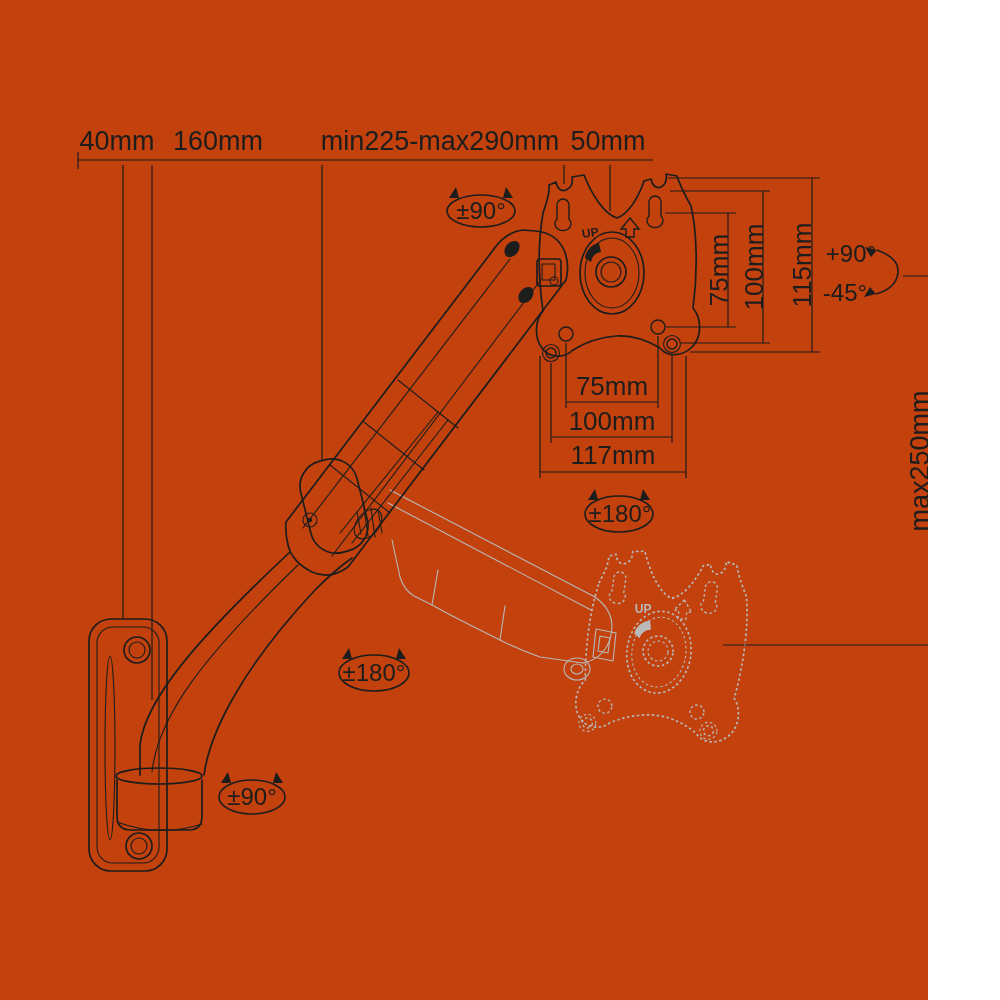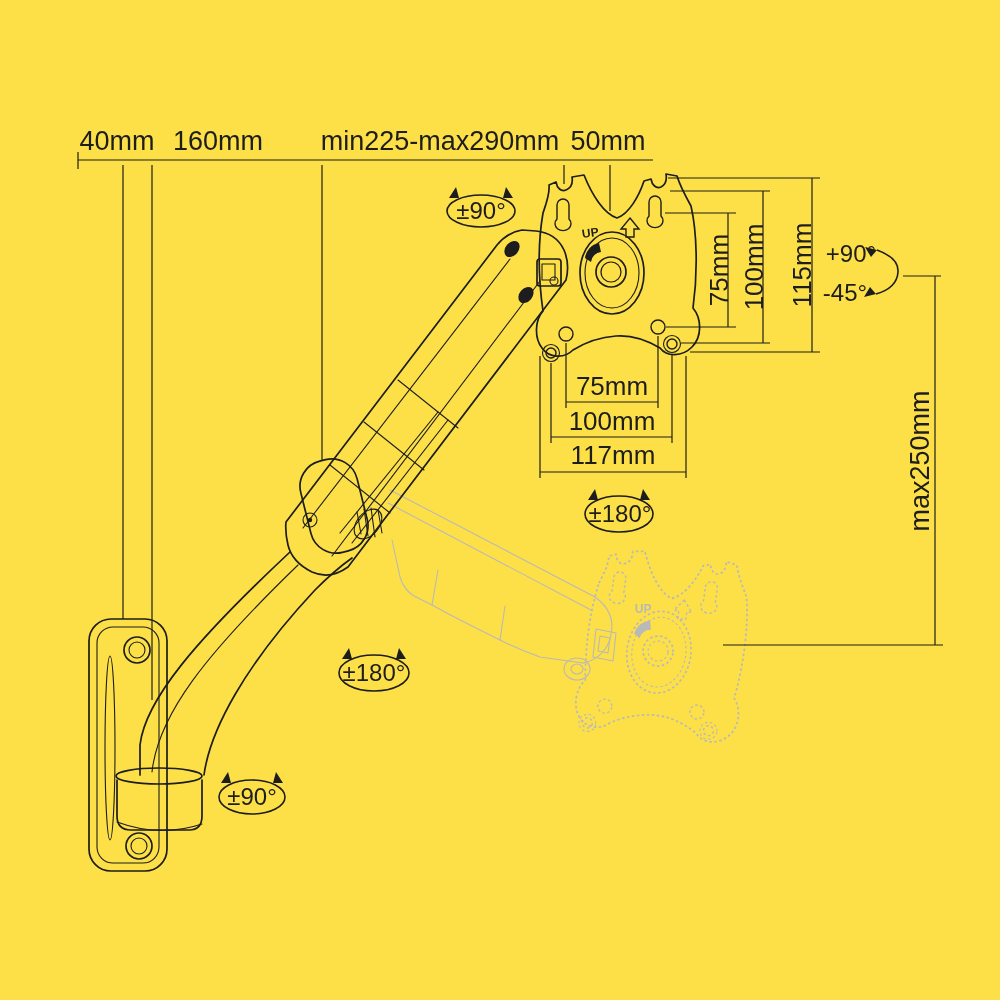--- a/index.html
+++ b/index.html
@@ -1,16 +1,16 @@
 <!DOCTYPE html>
 <html><head>
 <meta charset="utf-8">
 <style>
   html,body{margin:0;padding:0;background:#ffffff;}
-  .page{width:1000px;height:1000px;position:relative;background:#fde047;overflow:hidden;}
+  .page{width:928px;height:1000px;position:relative;background:#c2410c;overflow:hidden;}
   svg{display:block;}
   text{font-family:"Liberation Sans","DejaVu Sans",sans-serif;fill:#1d1d1d;}
   .dimlabel{font-size:27px;}
   .dimlabel-sm{font-size:26px;}
   .deglabel{font-size:24px;}
   .up-label{font-size:12px;font-weight:bold;fill:currentColor;}
   .ink{color:#1d1d1d;}
   .ghost{color:#b9b9b9;}
   .art{stroke:currentColor;fill:none;stroke-width:1.7;stroke-linecap:round;stroke-linejoin:round;}
   .art-fine{stroke:currentColor;fill:none;stroke-width:1.1;stroke-linecap:round;stroke-linejoin:round;}

